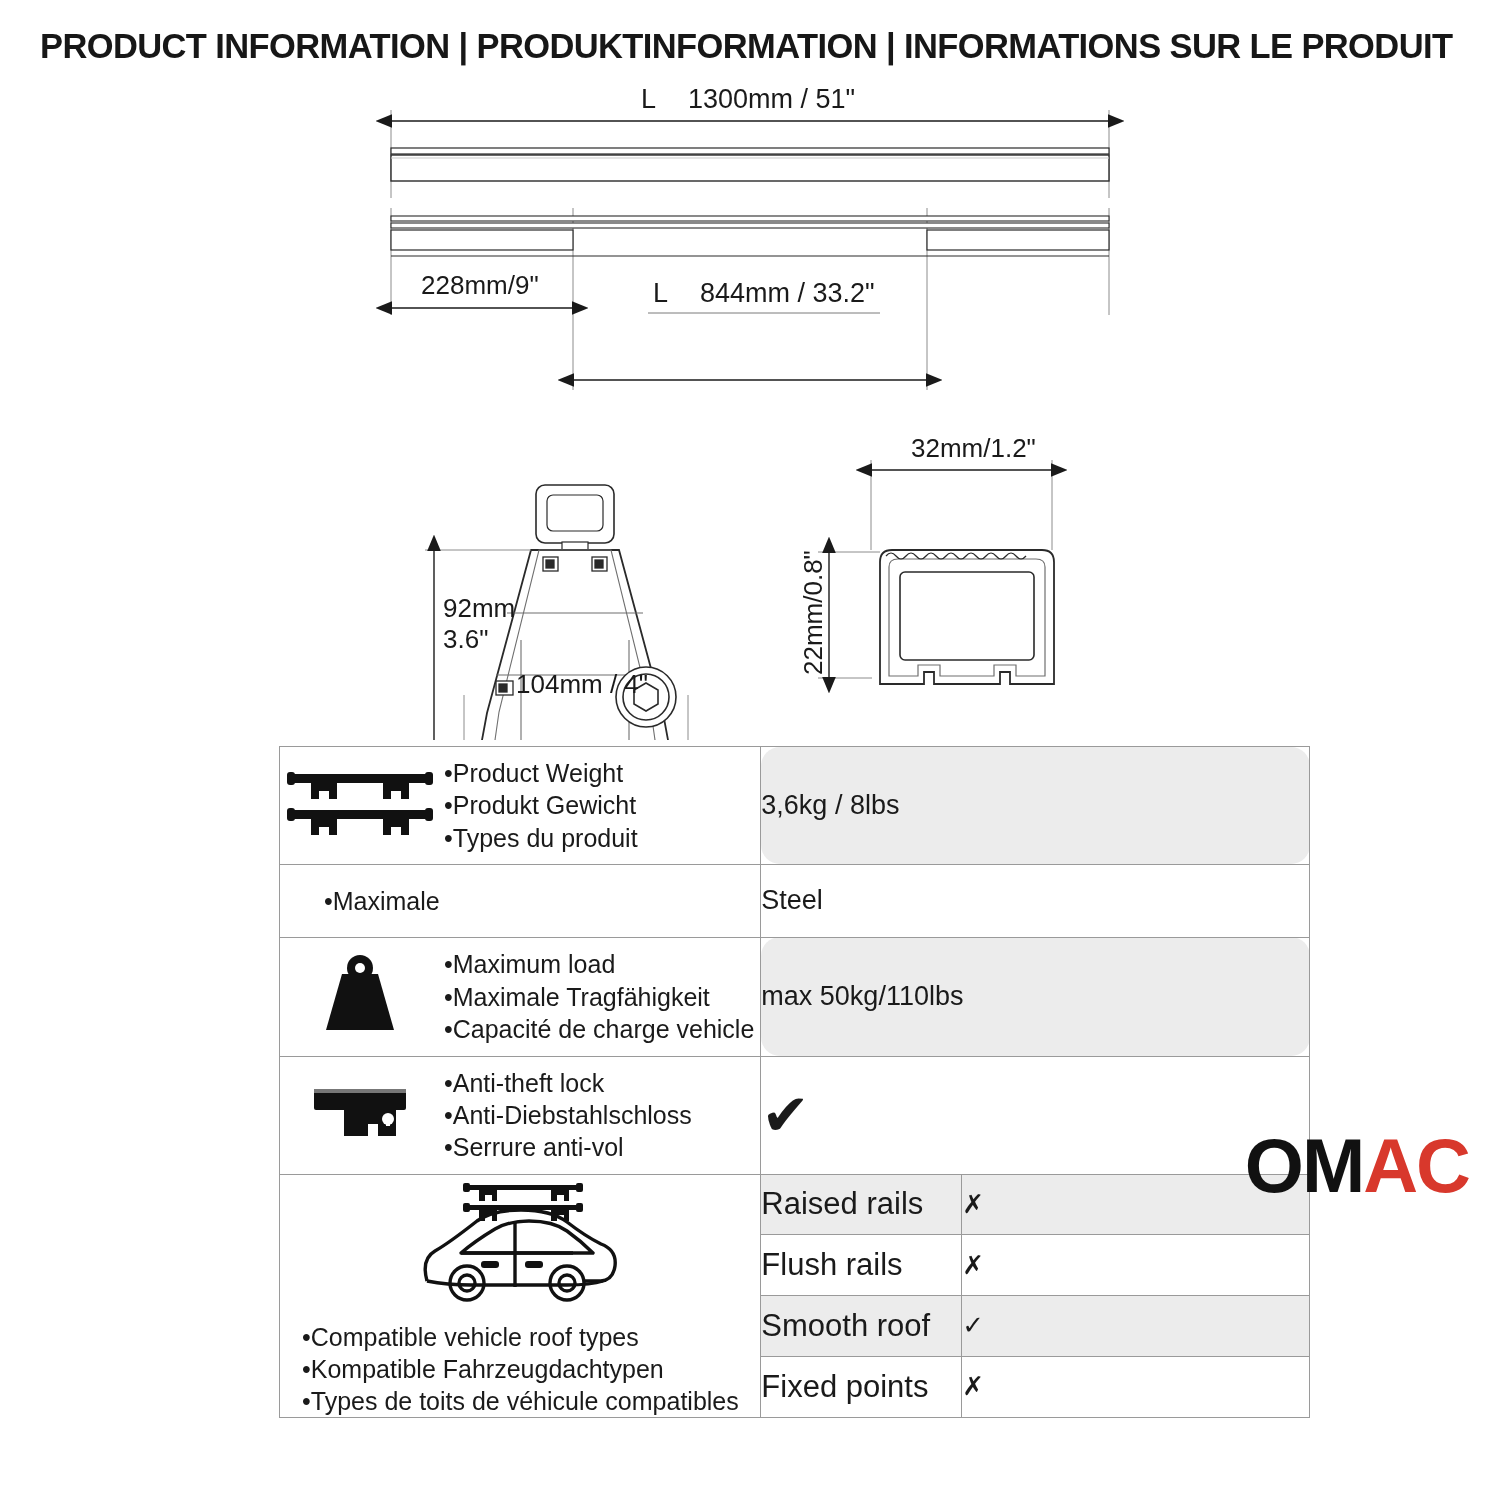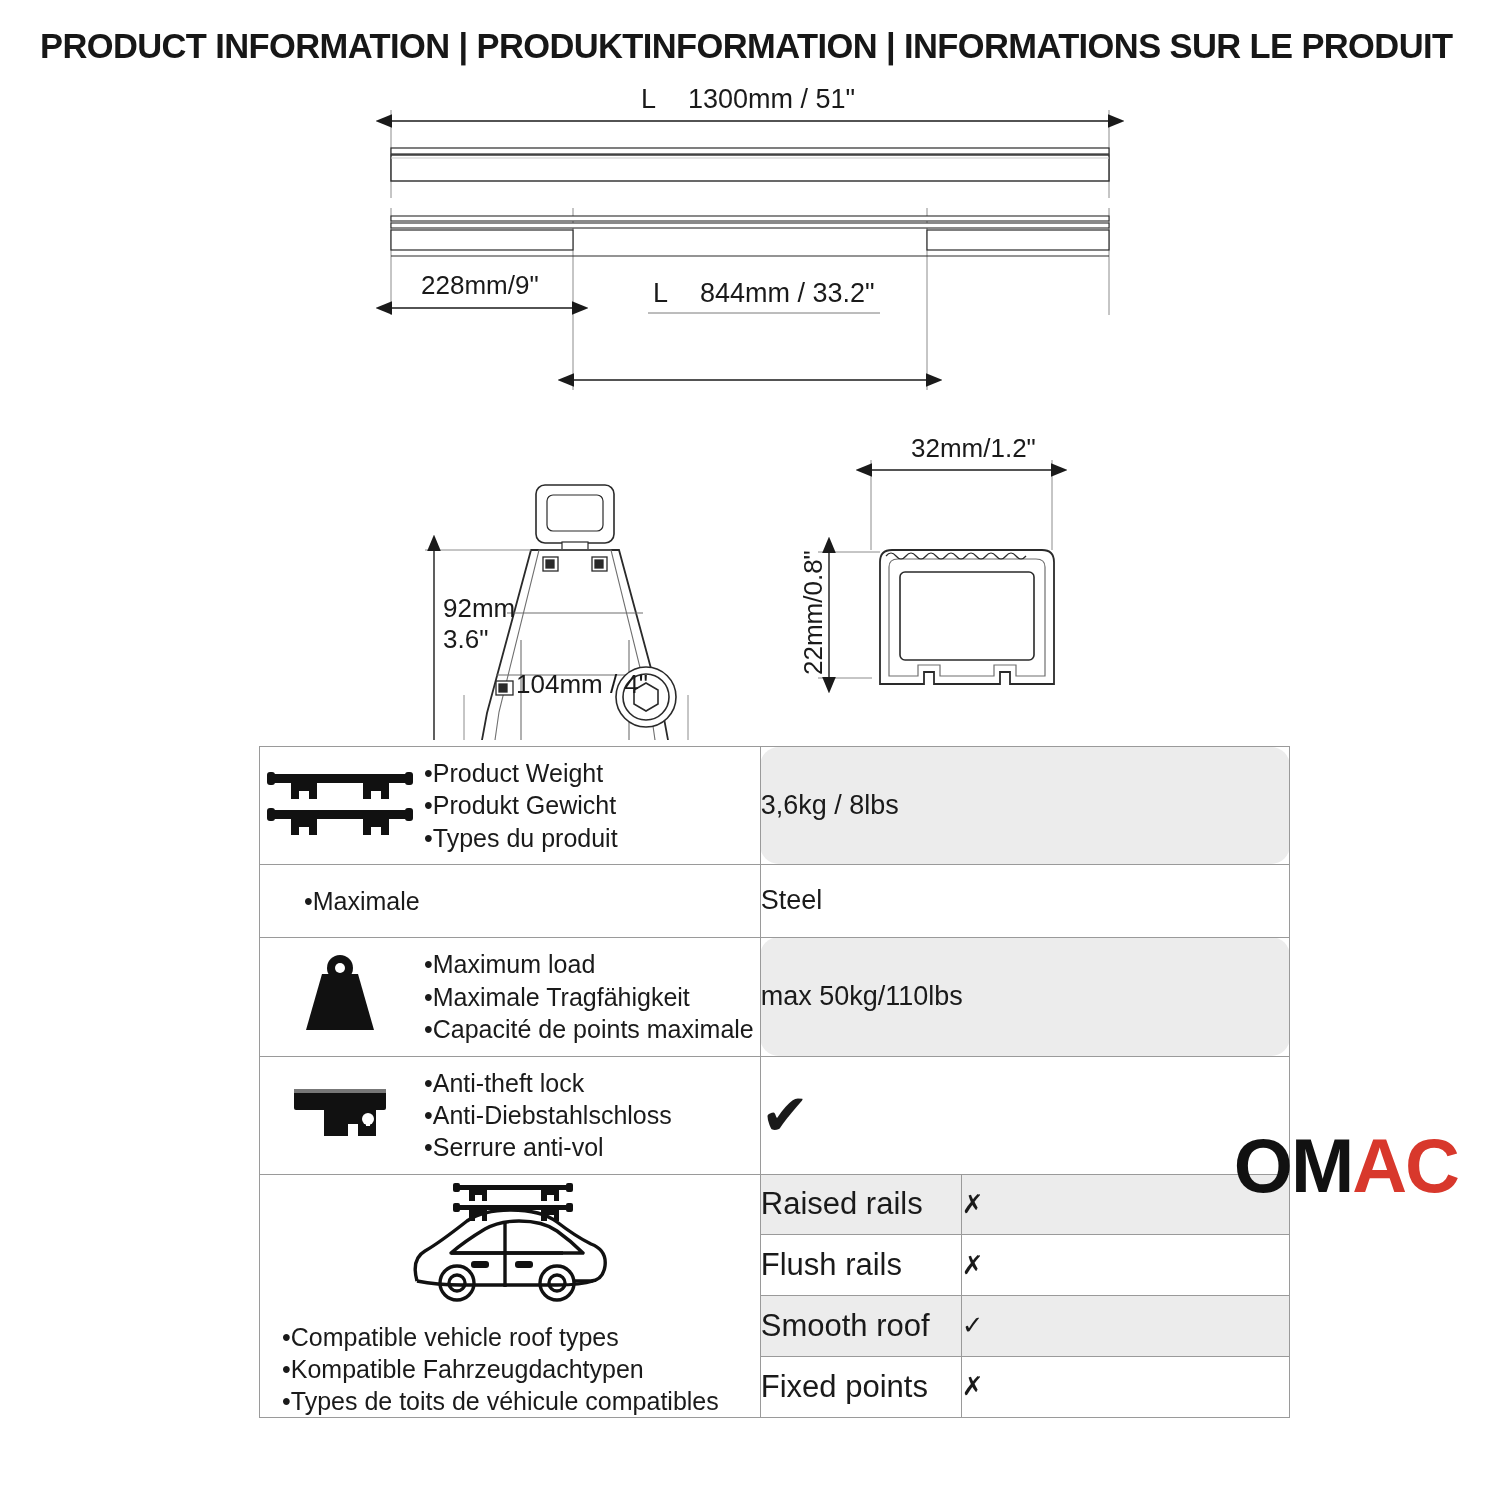--- a/index.html
+++ b/index.html
@@ -17,21 +17,21 @@
     white-space:nowrap;color:#171717;
     transform:scaleX(0.985);transform-origin:left center;
   }
 
   
   .drawing{position:absolute;left:0;top:80px;width:1500px;height:660px;}
   .drawing svg{display:block;}
 
   
   .spec-table{
-    position:absolute;left:259px;top:746px;
+    position:absolute;left:279px;top:746px;
     width:1031px;border:1.5px solid #4a4a4a;
     border-collapse:collapse;background:#fff;
   }
   .spec-table td{
     border:1px solid #9a9a9a;
     vertical-align:middle;padding:0;
   }
   .shade{background:#ececec;}
   .cell-label{
     font-size:25px;line-height:1.29;color:#1a1a1a;
@@ -53,21 +53,21 @@
     text-align:center;padding:14px 8px 20px 8px;
   }
   .roof-left .caption{
     font-size:25px;line-height:1.28;text-align:left;
     padding-left:22px;margin-top:10px;
   }
   .roof-left .caption span{display:block;}
 
   
   .logo{
-    position:absolute;right:42px;bottom:28px;
+    position:absolute;right:31px;bottom:28px;
     font-size:76px;font-weight:bold;letter-spacing:-2px;
     line-height:1;
   }
   .logo .om{color:#111;}
   .logo .ac{color:#d8382c;}
 </style>
 </head>
 <body>
 
 <div class="page">
@@ -249,21 +249,21 @@
                   <circle cx="60" cy="16" r="13"></circle>
                   <circle cx="60" cy="16" r="5" fill="#fff"></circle>
                   <path d="M42 22 h36 l16 56 h-68 z"></path>
                 </g>
               </svg>
             </div>
             <div class="tx cell-label">
               <span class="bullets">
                 <span>•Maximum load</span>
                 <span>•Maximale Tragfähigkeit</span>
-                <span>•Capacité de points maximale</span>
+                <span>•Capacité de charge vehicle</span>
               </span>
             </div>
           </div>
         </td>
         <td class="shade cell-value" colspan="2">max 50kg/110lbs</td>
       </tr>
 
       <tr>
         <td style="height:112px;">
           <div class="left-group">

